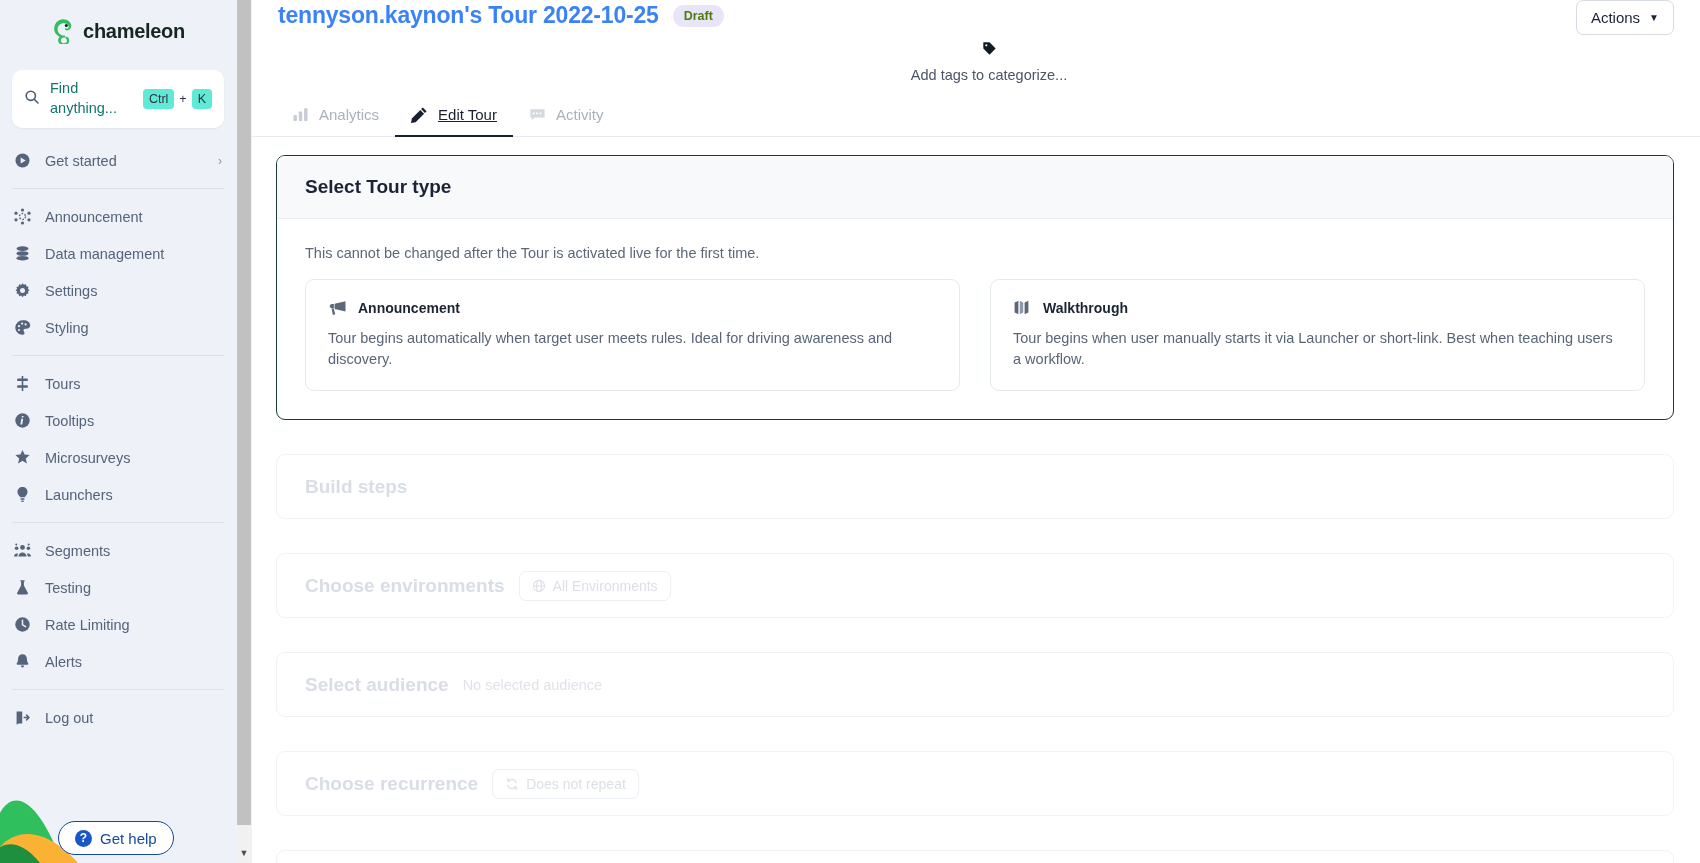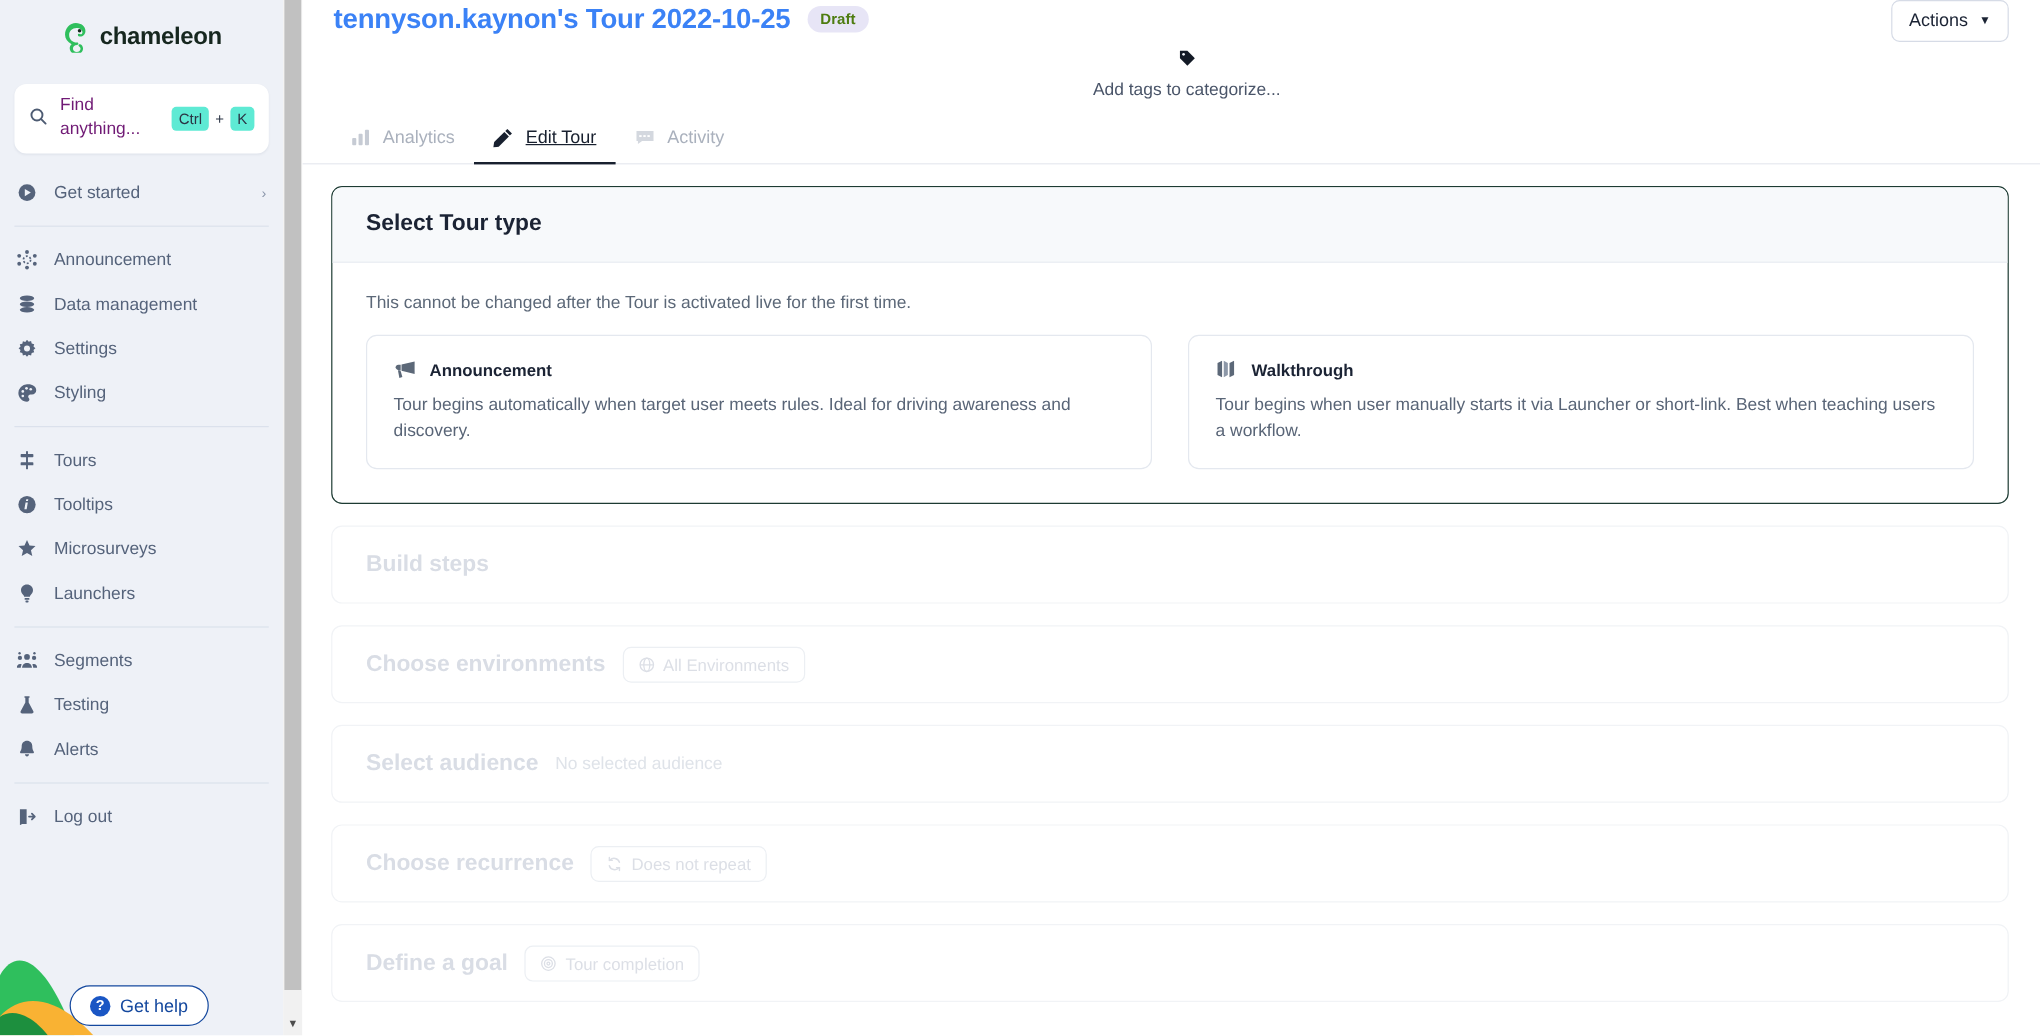--- a/index.html
+++ b/index.html
@@ -32,21 +32,21 @@
     background: #ffffff;
     border-radius: 10px;
     height: 58px;
     display: flex; align-items: center;
     padding: 0 12px;
     gap: 10px;
     box-shadow: 0 1px 2px rgba(20,30,60,.06);
   }
   .search-icon { flex: 0 0 16px; color: #4d5b72; }
   .search-placeholder {
-    flex: 1; font-size: 14.5px; color: #701a75; line-height: 1.35;
+    flex: 1; font-size: 14.5px; color: #0f766e; line-height: 1.35;
   }
   .kbd-group { display: flex; align-items: center; gap: 5px; }
   .kbd {
     background: #5eead4; color: #2b3445;
     border-radius: 4px; font-size: 12.5px; padding: 3px 6px; font-weight: 500;
   }
   .kbd-plus { color: #2b3445; font-size: 12.5px; }
 
   .nav { margin-top: 14px; }
   .nav-sep { height: 1px; background: #dbe1ec; margin: 9px 12px; }
@@ -152,21 +152,21 @@
     flex: 1; border: 1px solid #e4e8ef; border-radius: 9px; padding: 18px 22px 20px 22px;
     cursor: pointer; background: #fff;
   }
   .type-head { display: flex; align-items: center; gap: 11px; margin-bottom: 11px; }
   .type-ico { width: 19px; height: 19px; color: #5c6878; display:flex; align-items:center; }
   .type-name { font-size: 14px; font-weight: 700; color: #1b2334; }
   .type-desc { font-size: 14.5px; color: #596577; line-height: 1.45; }
 
   
   .dim-section {
-    border: 1px solid #f1f3f6; border-radius: 9px; margin-top: 18px;
+    border: 1px solid #f1f3f6; border-radius: 9px; margin-top: 34px;
     height: 65px; display: flex; align-items: center; padding: 0 28px; gap: 14px;
     background: #fff;
   }
   .dim-title { font-size: 19px; font-weight: 600; color: #d9dde5; }
   .dim-sub { font-size: 14.5px; color: #dfe3e9; }
   .dim-chip {
     border: 1px solid #eceff3; border-radius: 7px; height: 30px;
     display: flex; align-items: center; gap: 7px; padding: 0 12px;
     font-size: 14px; color: #dcdfe6;
   }
@@ -331,20 +331,29 @@
 
       <div class="nav-item">
         <span class="nav-ico">
           <svg viewBox="0 0 17 17" width="17" height="17" fill="#55637b">
             <path d="M6.4 1.2h4.2v1.3h-.7v4l3.9 7.3c.4.8-.1 1.7-1 1.7H4.2c-.9 0-1.4-.9-1-1.7l3.9-7.3v-4h-.7z"></path>
           </svg>
         </span>
         <span class="nav-label">Testing</span>
       </div>
 
+      <div class="nav-item">
+        <span class="nav-ico">
+          <svg viewBox="0 0 17 17" width="17" height="17">
+              <circle cx="8.5" cy="8.5" r="7.2" fill="#55637b"></circle>
+              <path d="M8.5 4.2v4.6l3.1 1.9" stroke="#eef1f7" stroke-width="1.5" fill="none" stroke-linecap="round"></path>
+            </svg>
+        </span>
+        <span class="nav-label">Rate Limiting</span>
+      </div>
 
       <div class="nav-item">
         <span class="nav-ico">
           <svg viewBox="0 0 17 17" width="17" height="17" fill="#55637b">
             <path d="M8.5 1.2c-2.6 0-4.4 1.9-4.4 4.4 0 3.6-1.4 4.4-1.4 5.3 0 .5.4.8.9.8h9.8c.5 0 .9-.3.9-.8 0-.9-1.4-1.7-1.4-5.3 0-2.5-1.8-4.4-4.4-4.4z"></path>
             <path d="M6.8 12.6h3.4c0 1-.8 1.8-1.7 1.8s-1.7-.8-1.7-1.8z"></path>
           </svg>
         </span>
         <span class="nav-label">Alerts</span>
       </div>

